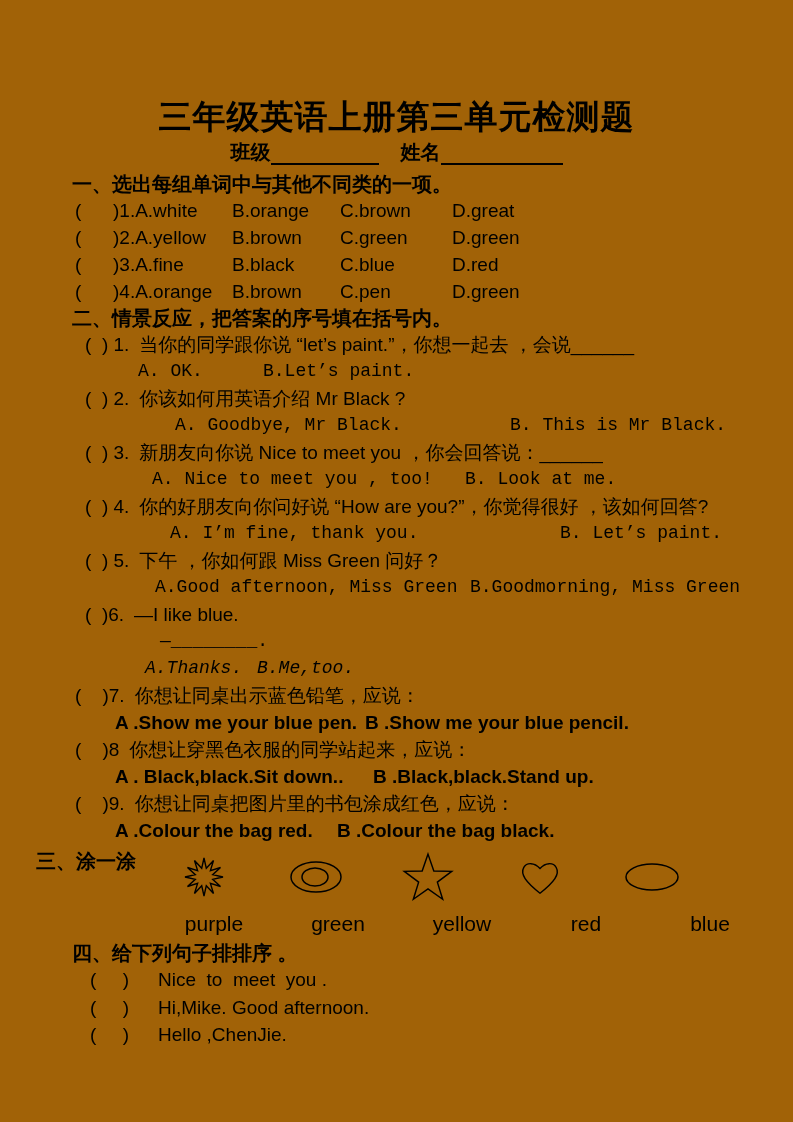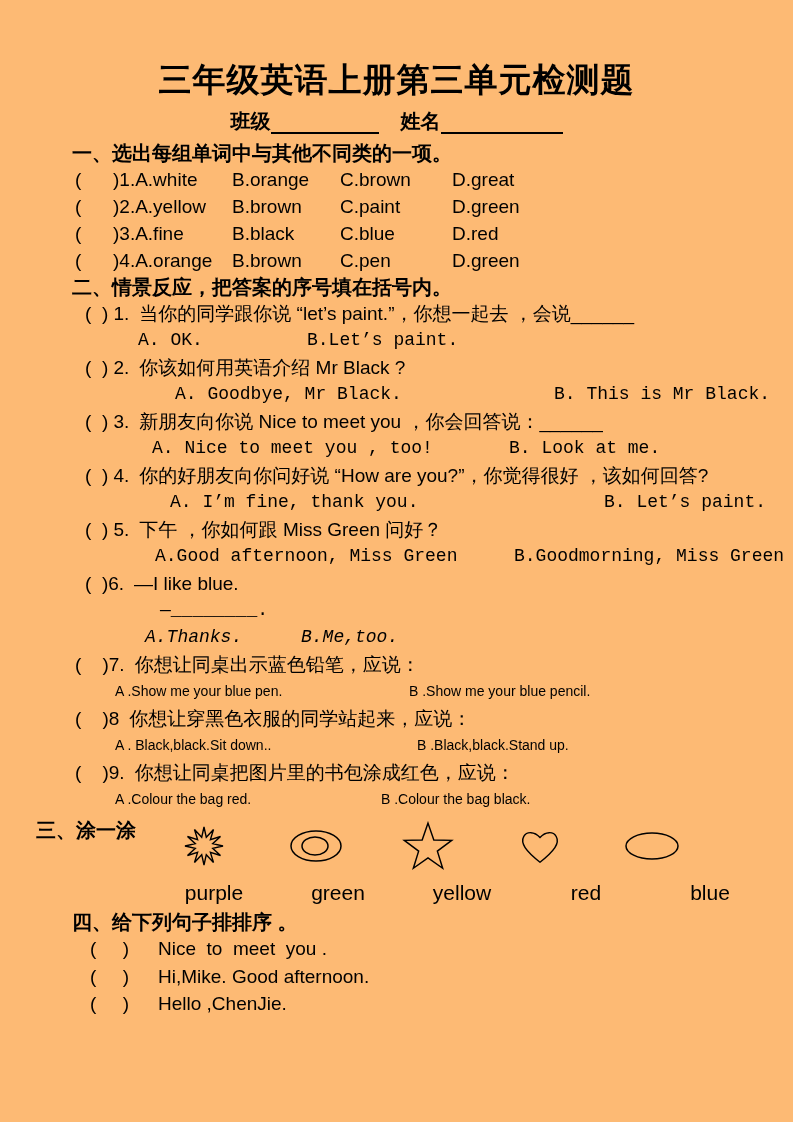--- a/index.html
+++ b/index.html
@@ -1,40 +1,40 @@
 <!DOCTYPE html>
 <html><head>
 <meta charset="utf-8">
 <style>
   html,body{margin:0;padding:0;background:#fff;}
   .page{
     position:relative;
     width:793px;height:1122px;
-    background:#fdba74;
+    background:#a16207;
     color:#000;
     font-family:"Liberation Sans","DejaVu Sans",sans-serif;
     overflow:hidden;
     box-sizing:border-box;
-    padding-top:60px;
+    padding-top:97px;
   }
   [data-bind]{white-space:pre-wrap;}
   .title{
     text-align:center;
     font-size:33px;
     font-weight:bold;
     letter-spacing:1px;
     line-height:40px;
     font-family:"DejaVu Sans","Liberation Sans",sans-serif;
   }
   .subhead{
     text-align:center;
     font-size:20px;
     font-weight:bold;
     line-height:26px;
-    margin-top:8px;
+    margin-top:2px;
   }
   .blank{
     display:inline-block;
     border-bottom:2px solid #000;
     height:18px;
     vertical-align:bottom;
   }
   .blank.class{width:108px;margin-right:22px;}
   .blank.name{width:122px;}
   .h1{
@@ -62,23 +62,22 @@
     line-height:27px;
     display:flex;
   }
   .q .prefix{margin-right:10px;}
   .q79{margin-left:75px;}
   .opts{
     display:flex;
     font-size:18px;
     line-height:27px;
     font-family:"Liberation Mono","DejaVu Sans Mono",monospace;
-    gap:44px;
-  }
-  .opts.sans{font-family:"Liberation Sans","DejaVu Sans",sans-serif;font-size:14px;}
+  }
+  .opts.sans{font-family:"Liberation Sans","DejaVu Sans",sans-serif;font-size:19px;font-weight:bold;}
   .opts1{margin-left:138px;} .opts1 .a{width:125px;}
   .opts2{margin-left:175px;} .opts2 .a{width:335px;}
   .opts3{margin-left:152px;} .opts3 .a{width:313px;}
   .opts4{margin-left:170px;} .opts4 .a{width:390px;}
   .opts5{margin-left:155px;} .opts5 .a{width:315px;}
   .blankline{margin-left:160px;font-size:18px;line-height:27px;font-family:"Liberation Mono","DejaVu Sans Mono",monospace;}
   .opts6{margin-left:145px;font-style:italic;} .opts6 .a{width:112px;}
   .opts7{margin-left:115px;} .opts7 .a{width:250px;}
   .opts8{margin-left:115px;} .opts8 .a{width:258px;}
   .opts9{margin-left:115px;} .opts9 .a{width:222px;}
@@ -123,21 +122,21 @@
     <span class="c-paren" data-bind="section1.rows.0.paren">(</span>
     <span class="c-q" data-bind="section1.rows.0.q">)1.A.white</span>
     <span class="c-b" data-bind="section1.rows.0.b">B.orange</span>
     <span class="c-c" data-bind="section1.rows.0.c">C.brown</span>
     <span class="c-d" data-bind="section1.rows.0.d">D.great</span>
   </div>
   <div class="s1row">
     <span class="c-paren" data-bind="section1.rows.1.paren">(</span>
     <span class="c-q" data-bind="section1.rows.1.q">)2.A.yellow</span>
     <span class="c-b" data-bind="section1.rows.1.b">B.brown</span>
-    <span class="c-c" data-bind="section1.rows.1.c">C.paint</span>
+    <span class="c-c" data-bind="section1.rows.1.c">C.green</span>
     <span class="c-d" data-bind="section1.rows.1.d">D.green</span>
   </div>
   <div class="s1row">
     <span class="c-paren" data-bind="section1.rows.2.paren">(</span>
     <span class="c-q" data-bind="section1.rows.2.q">)3.A.fine</span>
     <span class="c-b" data-bind="section1.rows.2.b">B.black</span>
     <span class="c-c" data-bind="section1.rows.2.c">C.blue</span>
     <span class="c-d" data-bind="section1.rows.2.d">D.red</span>
   </div>
   <div class="s1row">

